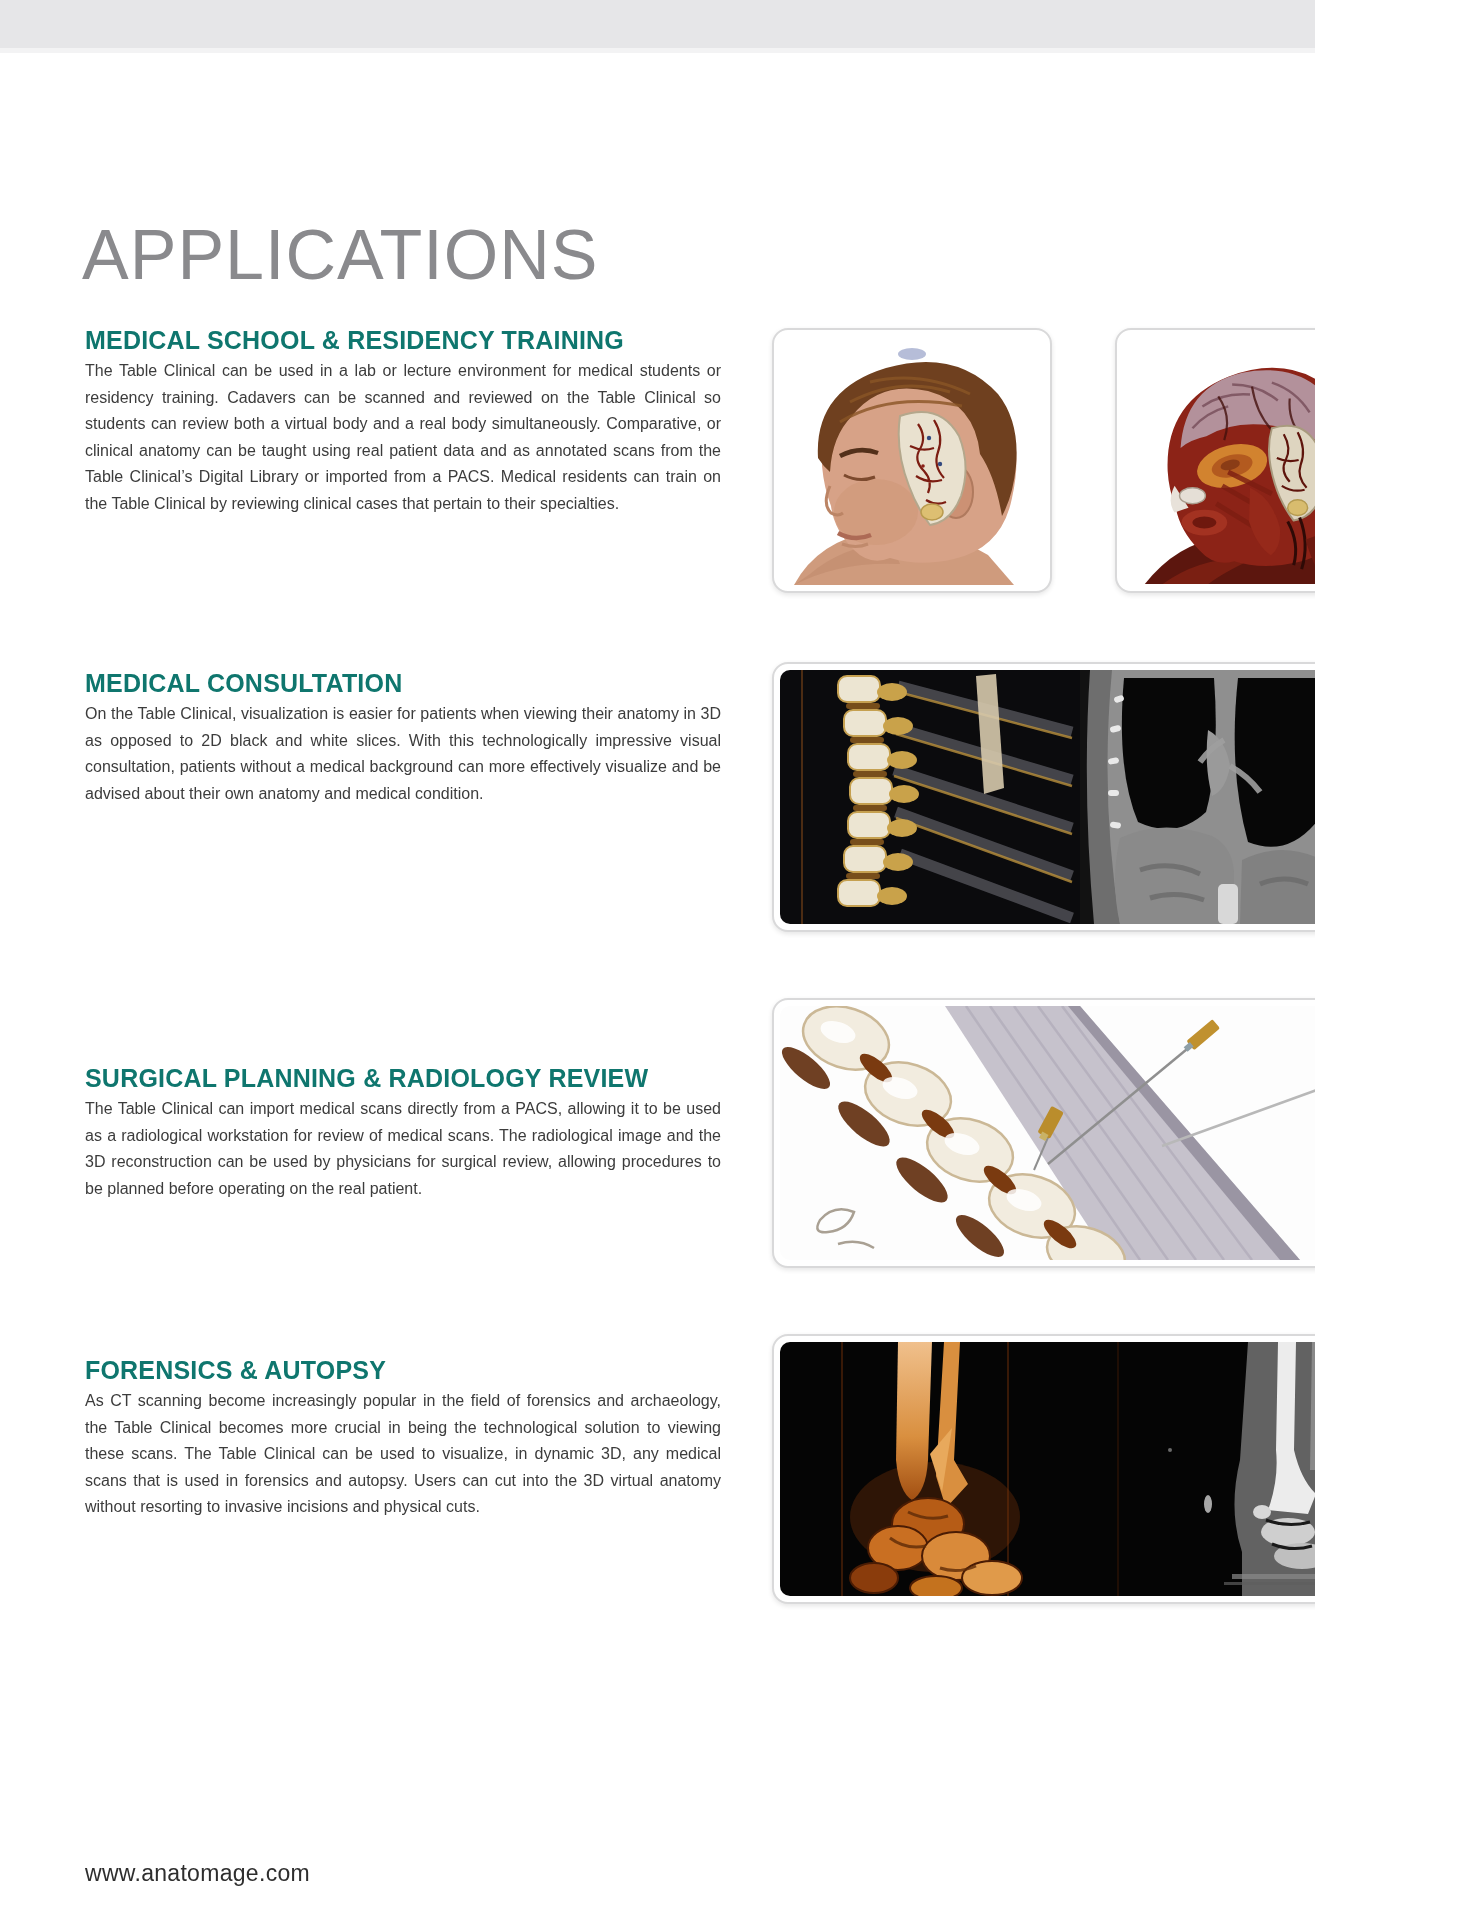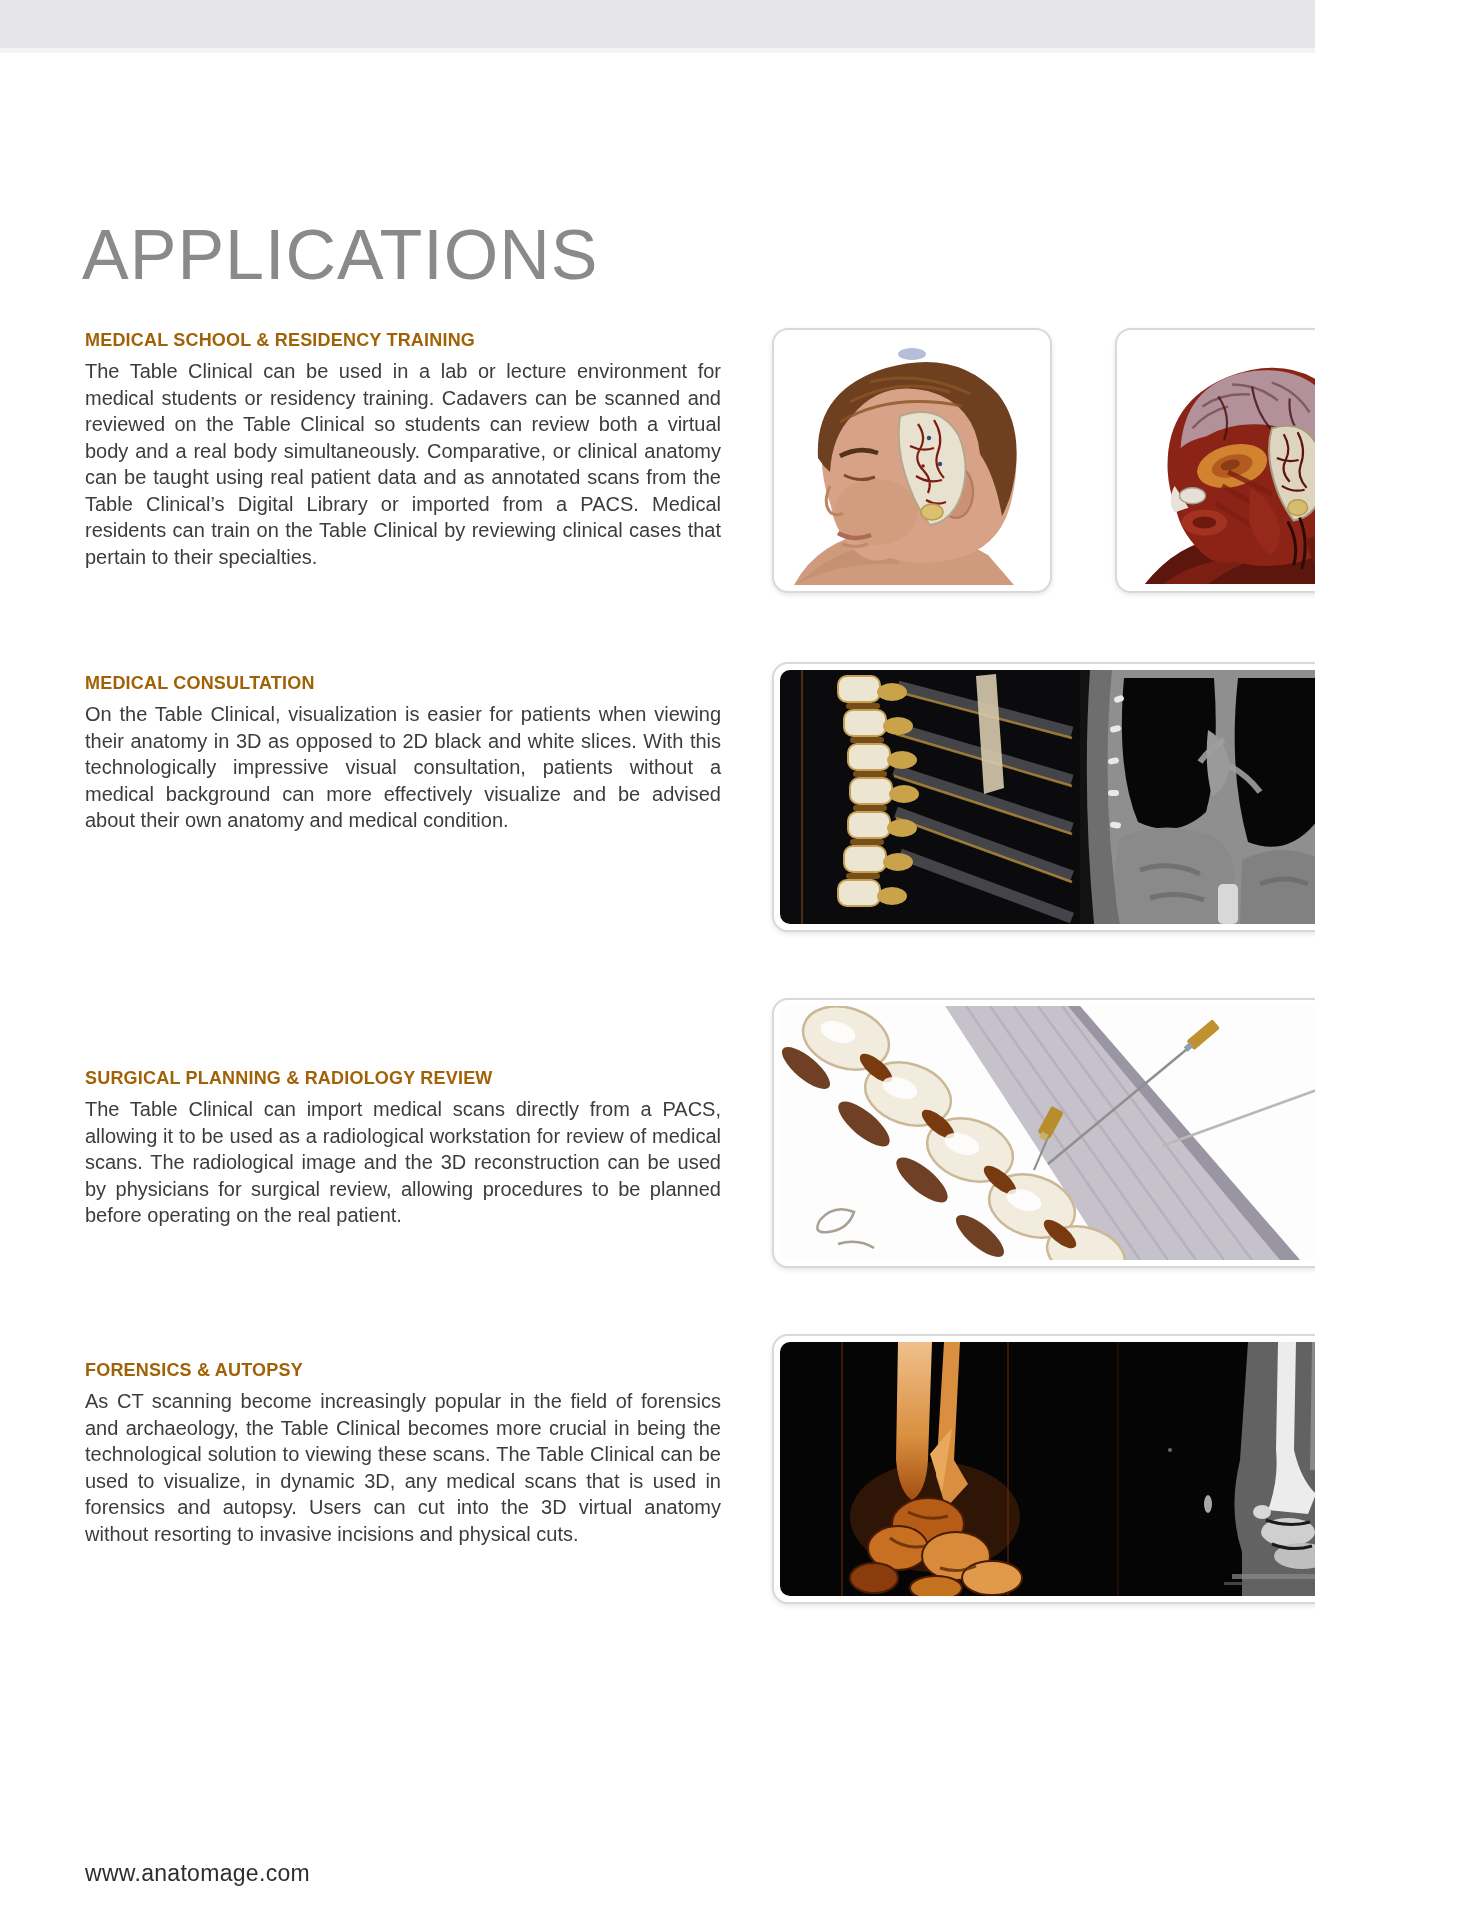--- a/index.html
+++ b/index.html
@@ -18,26 +18,26 @@
     position:absolute;left:82px;top:220px;
     font-size:70px;font-weight:300;letter-spacing:1px;
     color:#8a8a8d;line-height:1;
   }
   .section{position:absolute;left:0;top:0;width:100%;}
   .section-text{
     position:absolute;left:85px;width:636px;
   }
   .section-heading{
     margin:0 0 4px 0;
-    font-size:18px;font-weight:700;line-height:28px;
-    color:#a16207;letter-spacing:0.2px;
+    font-size:25px;font-weight:700;line-height:28px;
+    color:#0f766e;letter-spacing:0.2px;
   }
   .section-body{
     margin:0;
-    font-size:20px;line-height:26.5px;color:#3c3c3c;
+    font-size:16px;line-height:26.5px;color:#3c3c3c;
     text-align:justify;
   }
   .img-frame{
     position:absolute;
     box-sizing:border-box;
     border:2px solid #d9d9da;
     border-radius:16px;
     background:#ffffff;
     padding:6px;
     box-shadow:0 2px 5px rgba(0,0,0,0.10);

